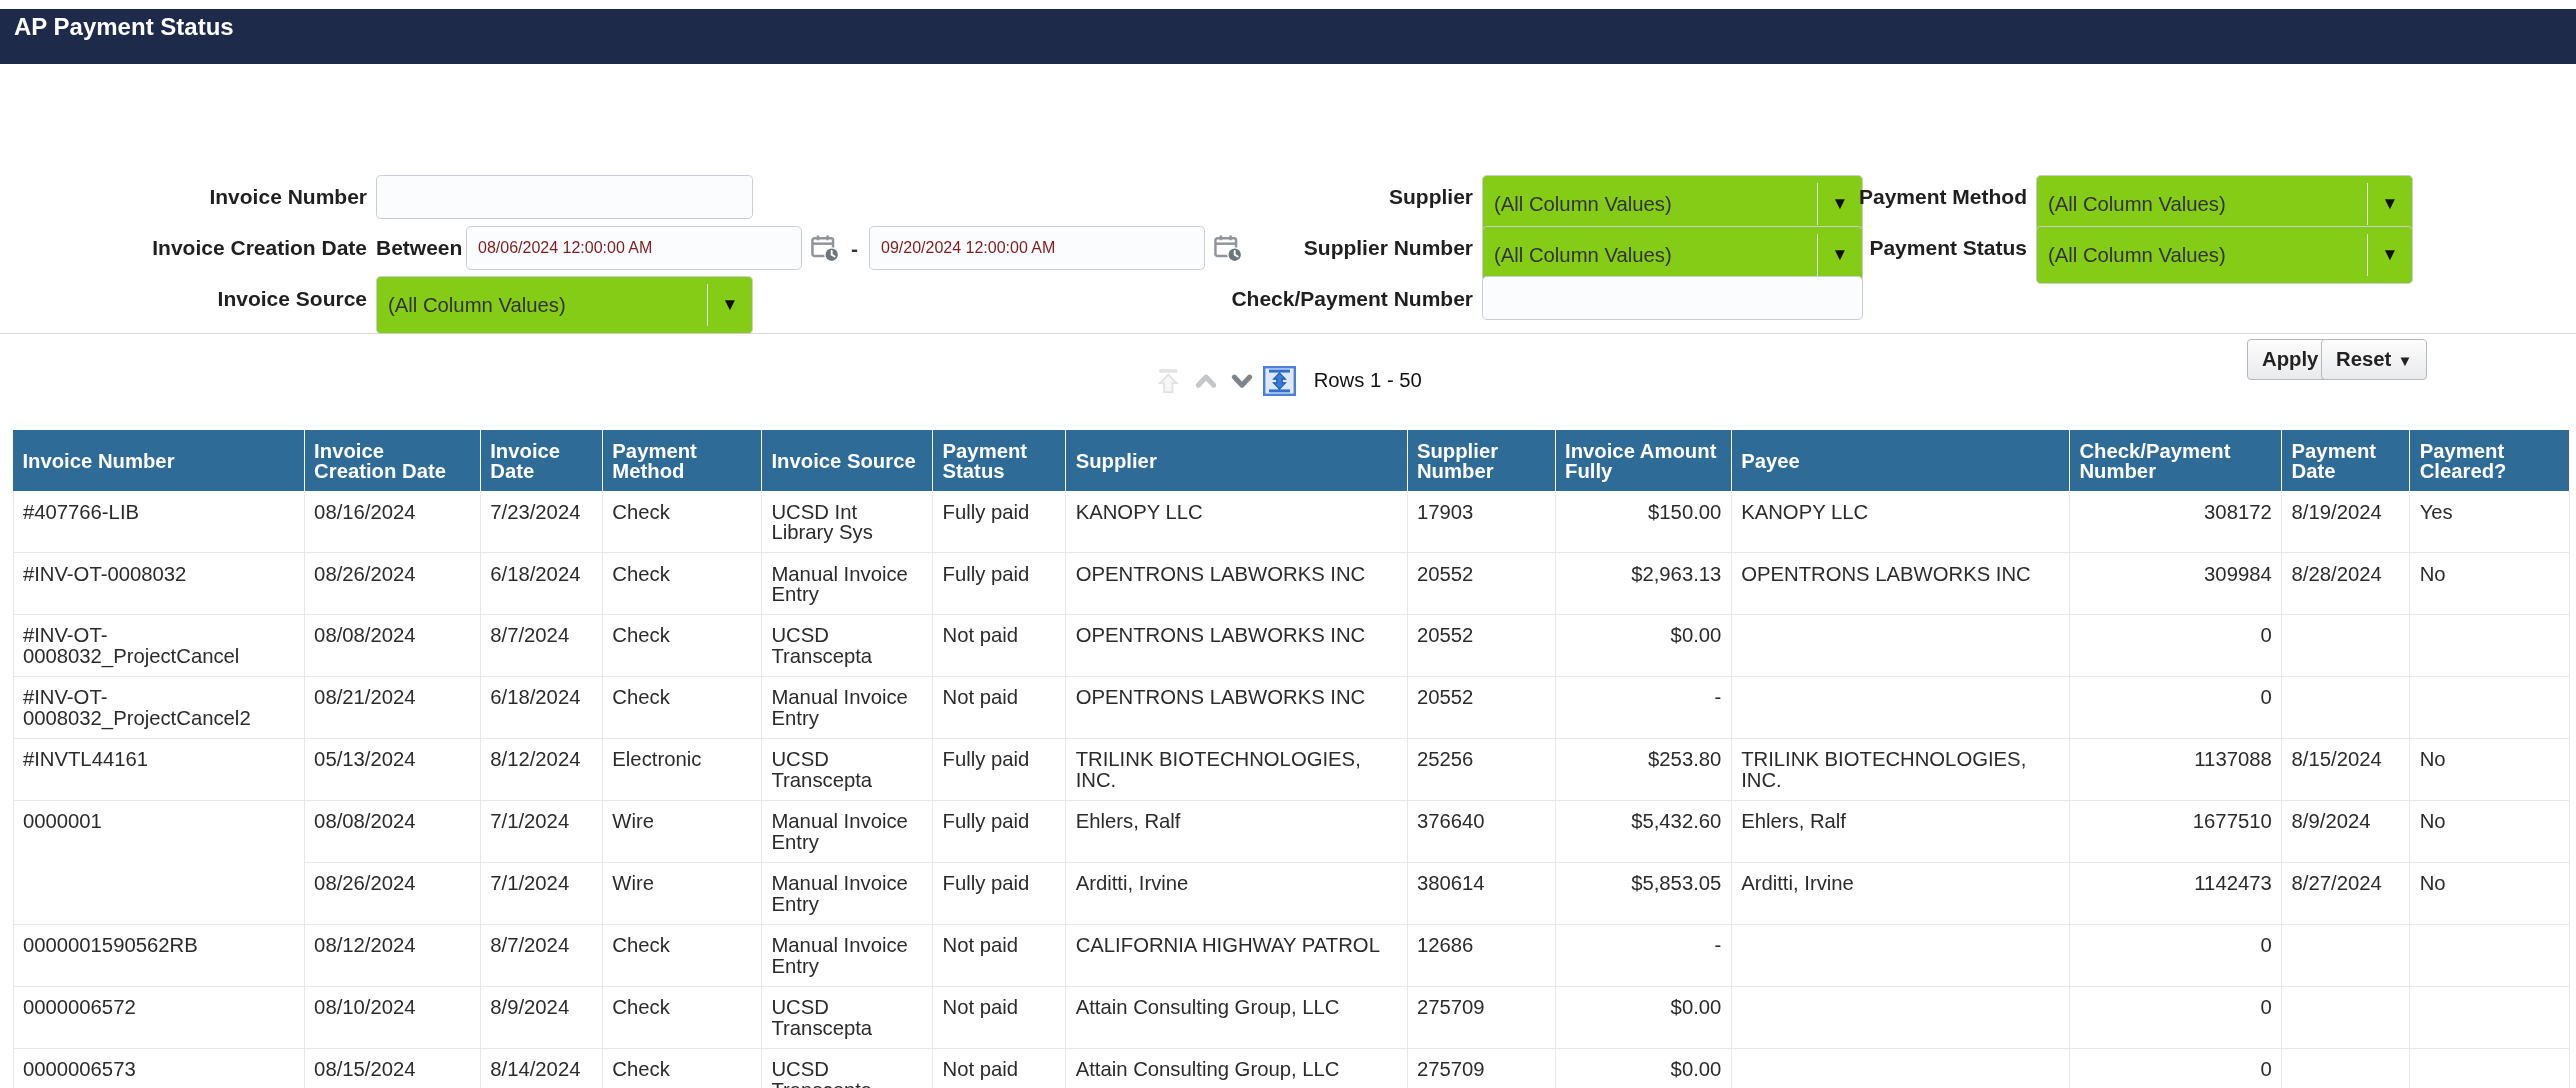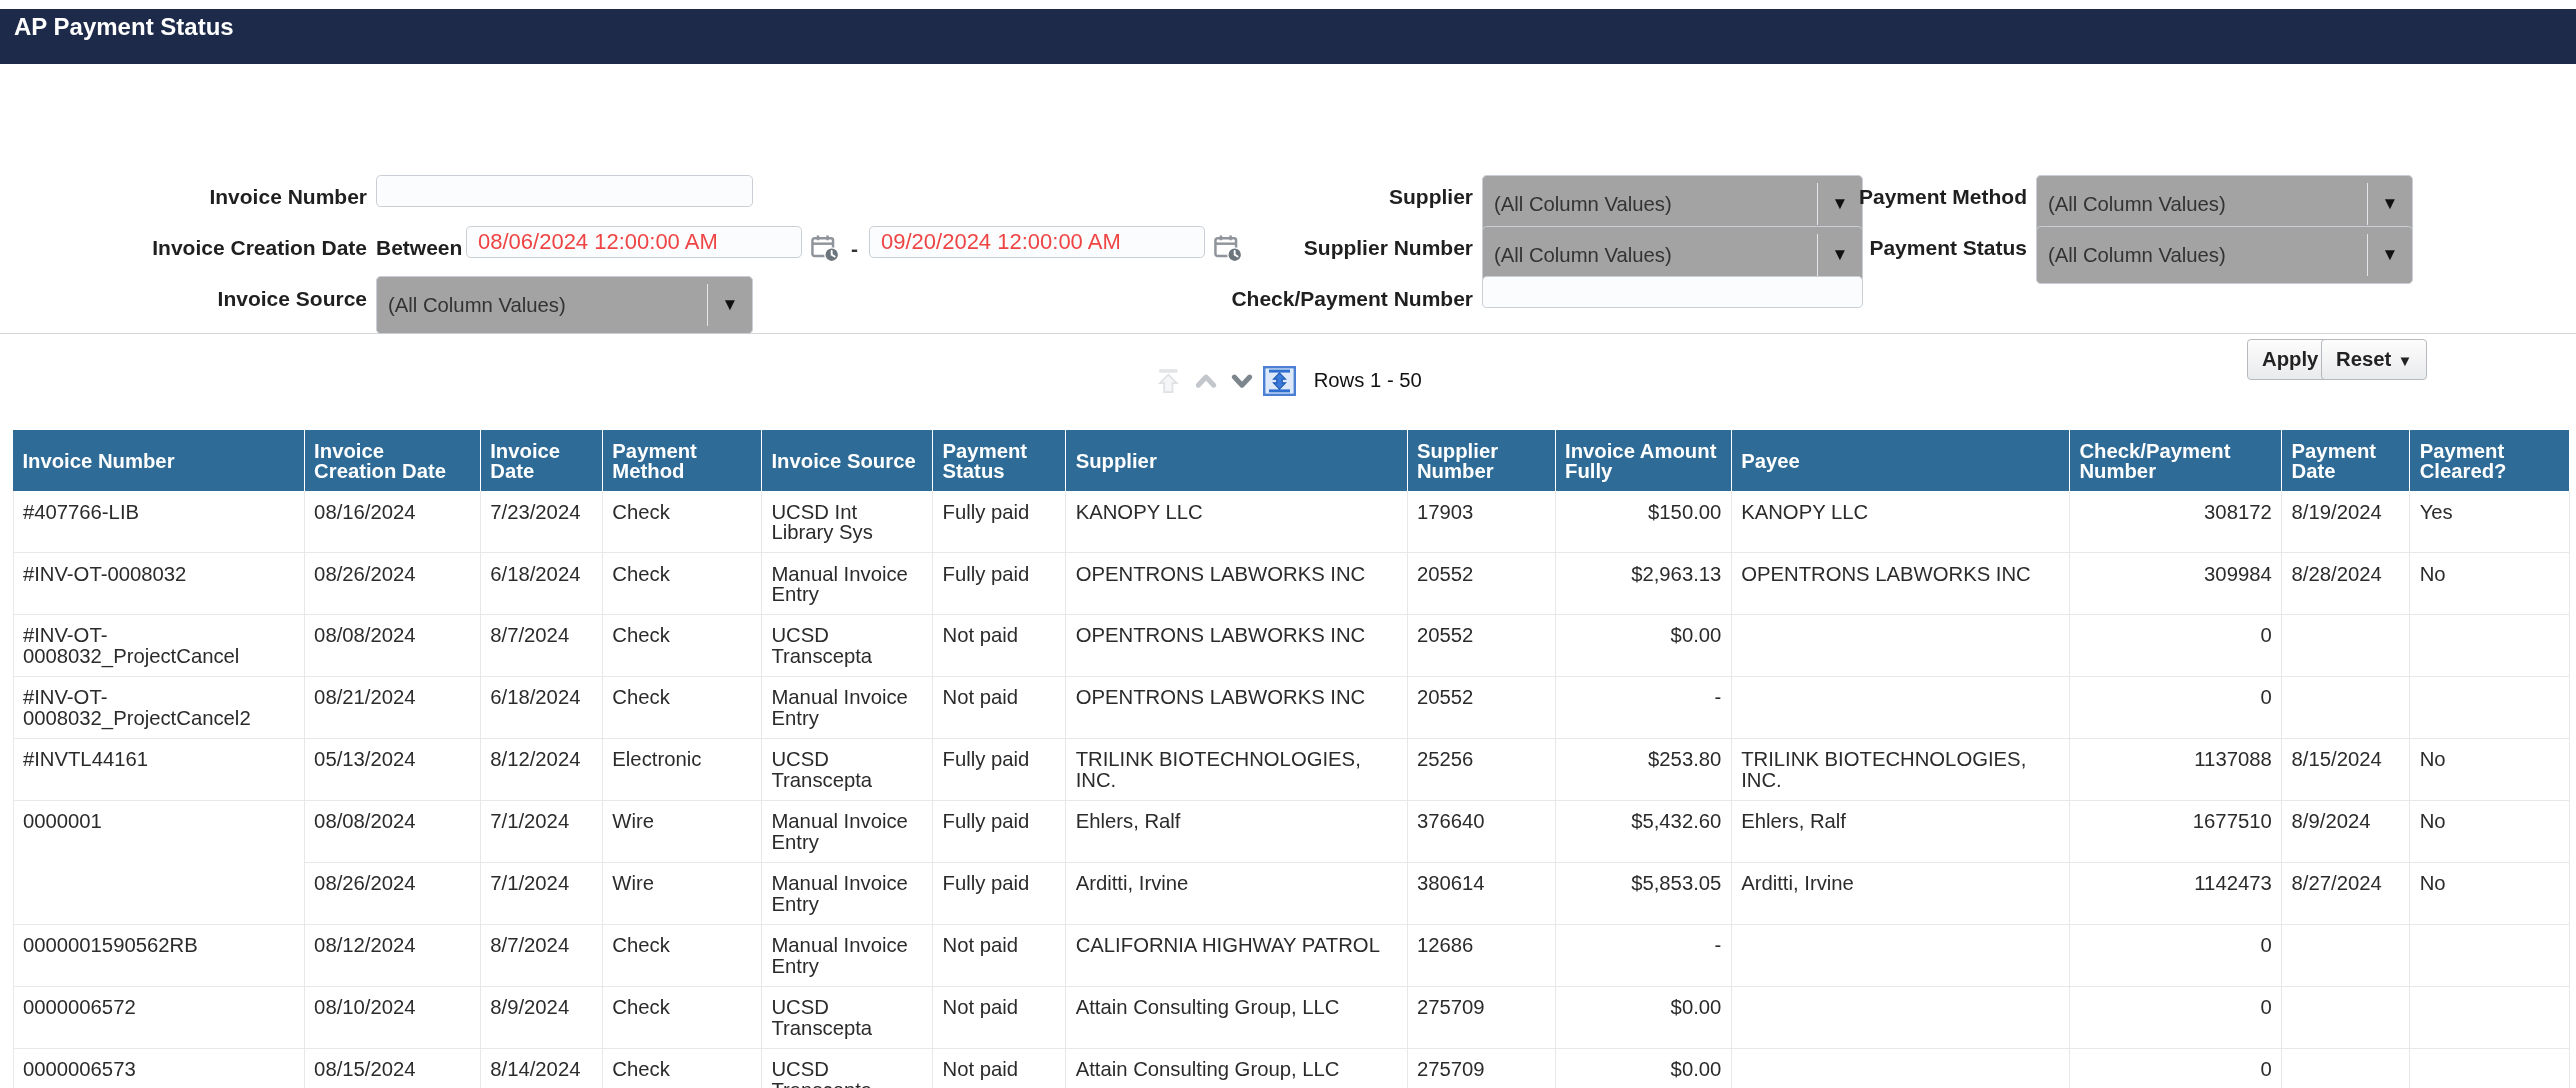--- a/index.html
+++ b/index.html
@@ -32,37 +32,37 @@
   .f-label {
     position: absolute;
     font-size: 21px;
     font-weight: bold;
     color: #1f1f1f;
     text-align: right;
     white-space: nowrap;
   }
   .t-input {
     position: absolute;
-    height: 32px;
+    height: 44px;
     box-sizing: border-box;
     border: 0.8px solid #c9ced4;
     border-radius: 4.7px;
     background: #fbfcfe;
     font-family: "Liberation Sans", sans-serif;
-    font-size: 22px;
-    color: #ef4444;
+    font-size: 16px;
+    color: #7f1d1d;
     padding: 0 11px;
   }
   .dropdown {
     position: absolute;
     height: 58px;
     box-sizing: border-box;
     border: 0.8px solid #c9ced4;
     border-radius: 4.7px;
-    background: #a3a3a3;
+    background: #84cc16;
     display: flex;
     align-items: center;
     cursor: pointer;
   }
   .dd-text {
     flex: 1;
     font-size: 20.3px;
     color: #333;
     padding: 0 11px;
     white-space: nowrap;

